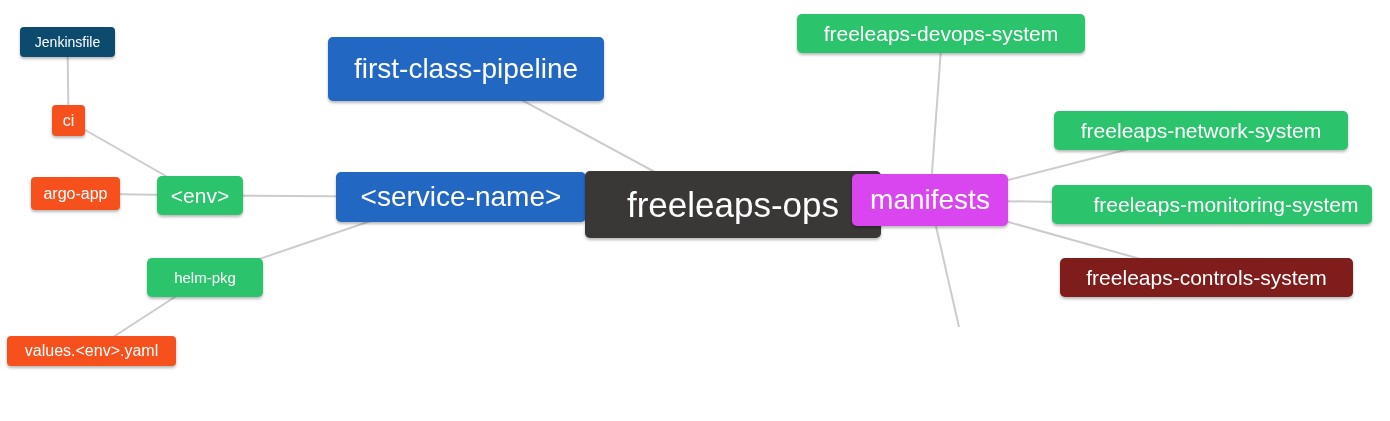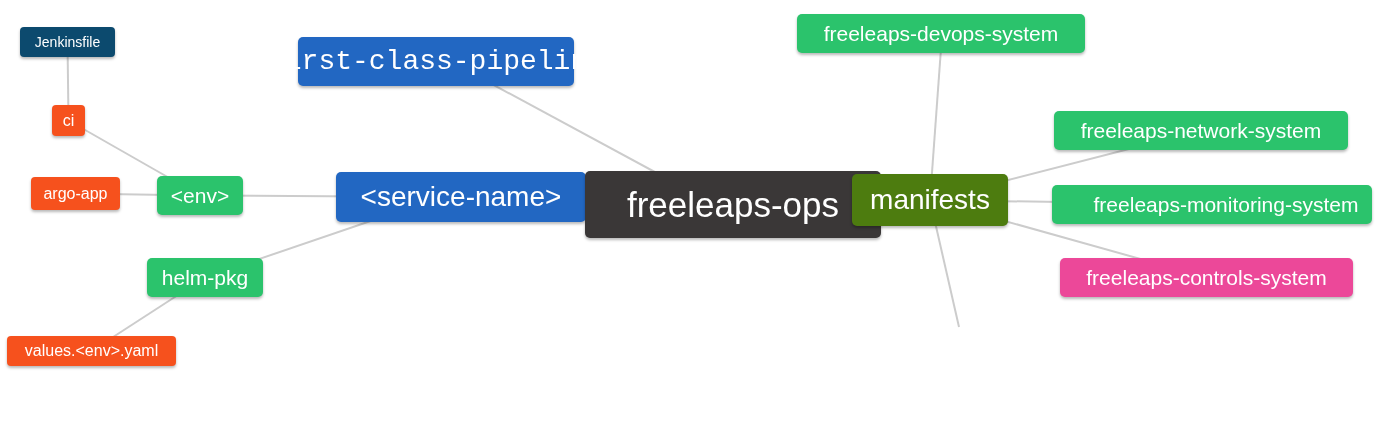--- a/index.html
+++ b/index.html
@@ -56,23 +56,23 @@
       <line x1="930" y1="200" x2="1201" y2="130.5" stroke="#cccccc" stroke-width="2"></line>
       <line x1="930" y1="200" x2="1212" y2="204.5" stroke="#cccccc" stroke-width="2"></line>
       <line x1="930" y1="200" x2="1206.5" y2="277.5" stroke="#cccccc" stroke-width="2"></line>
       <line x1="930" y1="200" x2="959" y2="327" stroke="#cccccc" stroke-width="2"></line>
     </svg>
 
 <div class="node" style="left: 20px; top: 27px; width: 95px; height: 30px; font-size: 14px; background: #0c4a6e; border-radius: 4px;">Jenkinsfile</div>
     <div class="node" style="left: 52px; top: 105px; width: 33px; height: 31px; font-size: 16px; background: rgb(246, 81, 29); border-radius: 4px;">ci</div>
     <div class="node" style="left: 31px; top: 177px; width: 89px; height: 33px; font-size: 16px; background: rgb(246, 81, 29); border-radius: 4px;">argo-app</div>
     <div class="node" style="left: 157px; top: 176px; width: 86px; height: 39px; font-size: 21px; background: rgb(43, 195, 108);">&lt;env&gt;</div>
-    <div class="node" style="left: 147px; top: 258px; width: 116px; height: 39px; font-size: 21px; background: rgb(43, 195, 108);">helm-pkg</div>
+    <div class="node" style="left: 147px; top: 258px; width: 116px; height: 39px; font-size: 15px; background: rgb(43, 195, 108);">helm-pkg</div>
     <div class="node" style="left: 7px; top: 336px; width: 169px; height: 30px; font-size: 16px; background: rgb(246, 81, 29); border-radius: 4px;">values.&lt;env&gt;.yaml</div>
-    <div class="node" style="left: 298px; top: 37px; width: 276px; height: 49px; font-size: 28px; background: rgb(34, 103, 194); font-family: Liberation Mono, monospace;">first-class-pipeline</div>
+    <div class="node" style="left: 328px; top: 37px; width: 276px; height: 64px; font-size: 28px; background: rgb(34, 103, 194);">first-class-pipeline</div>
     <div class="node" style="left: 316px; top: 172px; width: 250px; height: 50px; font-size: 28px; background: rgb(34, 103, 194); margin-left: 20px;">&lt;service-name&gt;</div>
     <div class="node" style="left: 585px; top: 171px; width: 296px; height: 67px; font-size: 35px; background: rgb(58, 55, 55);">freeleaps-ops</div>
-    <div class="node" style="left: 852px; top: 174px; width: 156px; height: 52px; font-size: 28px; background: #4d7c0f;">manifests</div>
+    <div class="node" style="left: 852px; top: 174px; width: 156px; height: 52px; font-size: 28px; background: #d946ef;">manifests</div>
     <div class="node" style="left: 797px; top: 14px; width: 288px; height: 39px; font-size: 21px; background: rgb(43, 195, 108);">freeleaps-devops-system</div>
     <div class="node" style="left: 1054px; top: 111px; width: 294px; height: 39px; font-size: 21px; background: rgb(43, 195, 108);">freeleaps-network-system</div>
     <div class="node" style="left: 1052px; top: 185px; width: 320px; height: 39px; font-size: 21px; background: rgb(43, 195, 108); padding-left: 28px;">freeleaps-monitoring-system</div>
-    <div class="node" style="left: 1060px; top: 258px; width: 293px; height: 39px; font-size: 21px; background: #ec4899;">freeleaps-controls-system</div>
+    <div class="node" style="left: 1060px; top: 258px; width: 293px; height: 39px; font-size: 21px; background: #7f1d1d;">freeleaps-controls-system</div>
   </div>
 
 </body></html>

